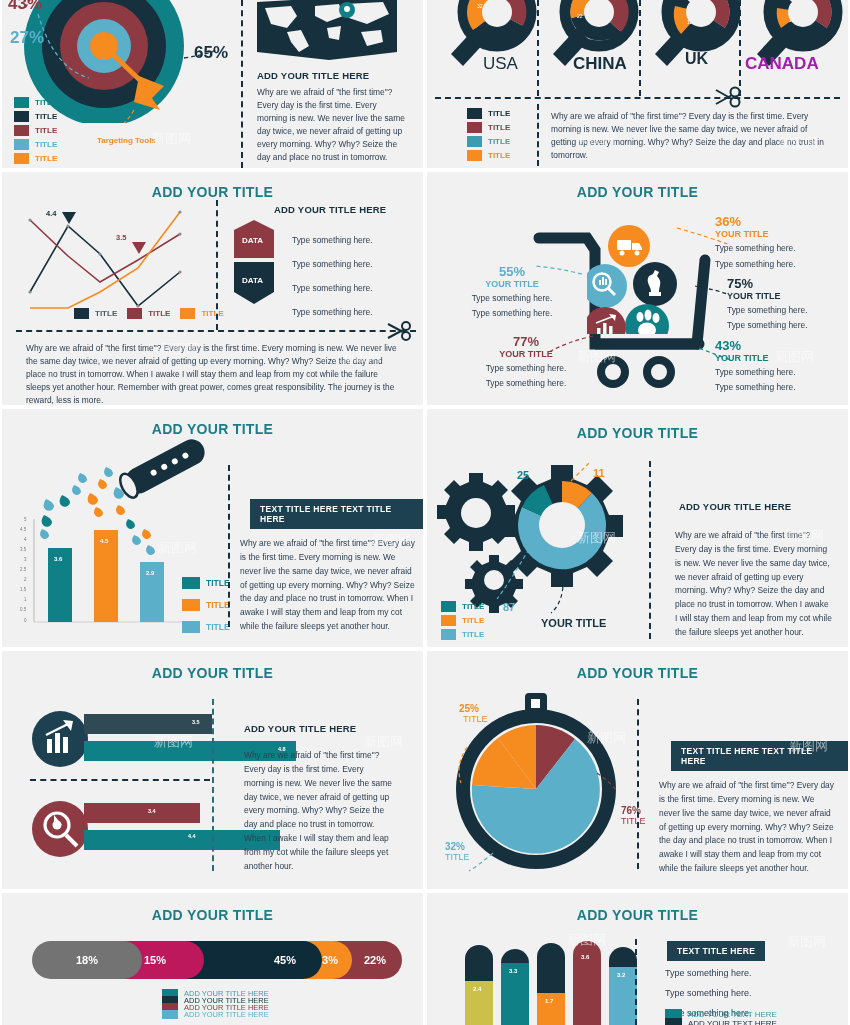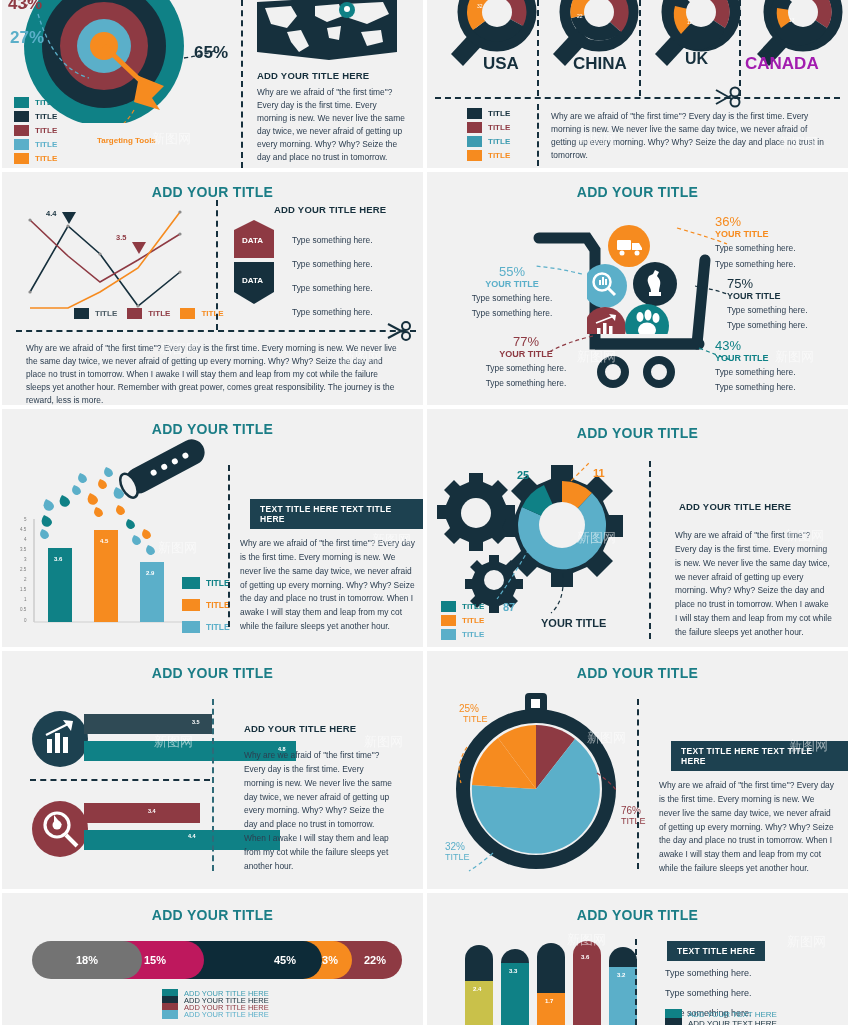--- a/index.html
+++ b/index.html
@@ -51,21 +51,21 @@
   }
   .legend-row { display: flex; align-items: center; gap: 6px; margin-bottom: 3px; }
   .sw { width: 15px; height: 11px; display:block; }
   .lg-label { font-size: 8px; font-weight: bold; }
   .badge {
     background: #1d4150; color:#fff; font-weight:bold;
     font-size: 8.5px; padding: 5px 10px; display:inline-block;
     letter-spacing:.3px;
   }
   .wm { position:absolute; color:rgba(255,255,255,.55); font-size:13px; pointer-events:none; }
-  .pct { font-weight: normal; }
+  .pct { font-weight: bold; }
   svg { display:block; }
 </style>
 </head>
 <body>
 
 <div class="grid">
 
   <div class="panel">
     <svg width="240" height="165" style="position:absolute;left:-8px;top:-42px">
       <circle cx="110" cy="88" r="80" fill="#0f8186"></circle>
@@ -167,21 +167,21 @@
         <circle cx="66" cy="36" r="34" fill="none" stroke="#16303d" stroke-width="11"></circle>
         <path d="M66 36 L66 6 A30 30 0 0 1 90 52 Z" fill="#8e3a43"></path>
         <path d="M66 36 L90 52 A30 30 0 1 1 44 16 Z" fill="#16303d"></path>
         <path d="M66 36 L44 52 A30 30 0 0 1 40 32 Z" fill="#f68b1f"></path>
         <circle cx="66" cy="36" r="15" fill="#f1f1f1"></circle>
         <text x="80" y="16" fill="#fff" font-size="5">44</text>
         <text x="40" y="14" fill="#fff" font-size="5">43</text>
         <text x="52" y="46" fill="#fff" font-size="5">13</text>
       </g>
     </svg>
-    <div style="position:absolute;left:56px;top:54px;font-size:17px;font-weight:bold;color:#16303d">USA</div>
+    <div style="position:absolute;left:56px;top:54px;font-size:17px;font-weight:normal;color:#16303d">USA</div>
     <div style="position:absolute;left:146px;top:54px;font-size:17px;font-weight:bold;color:#16303d">CHINA</div>
     <div style="position:absolute;left:258px;top:50px;font-size:16px;font-weight:bold;color:#16303d">UK</div>
     <div style="position:absolute;left:318px;top:54px;font-size:17px;font-weight:bold;color:#a21caf">CANADA</div>
 
     <div class="vdash" style="left:110px;top:0;height:96px"></div>
     <div class="vdash" style="left:212px;top:0;height:96px"></div>
     <div class="vdash" style="left:312px;top:0;height:96px"></div>
     <div class="hdash" style="left:8px;top:97px;width:405px"></div>
     <svg width="28" height="22" style="position:absolute;left:287px;top:86px">
       <path d="M2 4 L18 13 M2 18 L18 9" stroke="#16303d" stroke-width="2" fill="none"></path>

